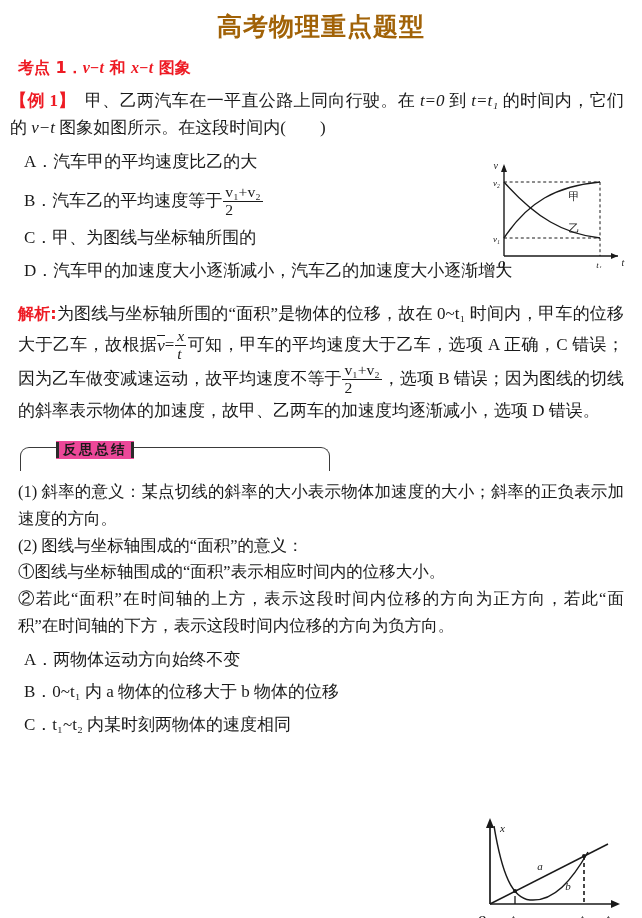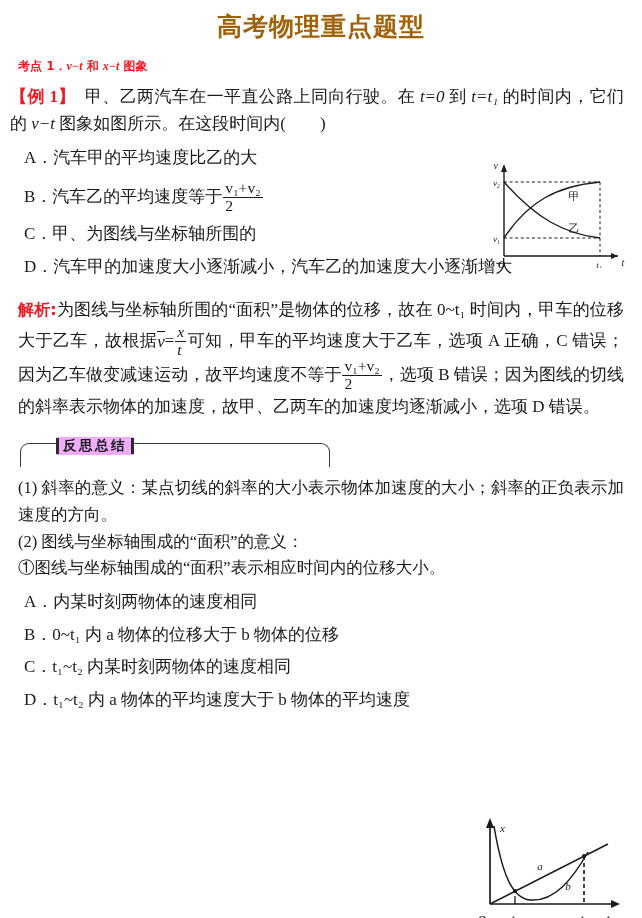--- a/index.html
+++ b/index.html
@@ -29,21 +29,21 @@
     font-weight: bold;
     font-size: 25px;
     letter-spacing: 1px;
     margin: 12px 0 0 0;
     line-height: 1.2;
   }
   
   .kaodian {
     color: #ee1b24;
     font-weight: bold;
-    font-size: 12px;
+    font-size: 16px;
     margin: 16px 0 0 18px;
     font-family: "DejaVu Sans", "Liberation Sans", sans-serif;
   }
   .kaodian .math {
     font-family: "Liberation Serif", serif;
     font-style: italic;
     font-weight: bold;
   }
   
   .block {
@@ -115,21 +115,21 @@
     height: 24px;
     border: 1.3px solid #3a3a3a;
     border-bottom: none;
     border-radius: 9px 9px 0 0;
     box-sizing: border-box;
   }
   .reflect-title {
     position: absolute;
     left: 36px;
     top: 0px;
-    background: #f0abfc;
+    background: #ec4899;
     padding: 0 7px;
     font-family: "DejaVu Sans", "Liberation Sans", sans-serif;
     font-weight: bold;
     font-size: 13.5px;
     letter-spacing: 2.5px;
     color: #1a1a1a;
     white-space: nowrap;
   }
   .reflect-title::before,
   .reflect-title::after {
@@ -218,27 +218,27 @@
 
   <div class="reflect-wrap">
     <div class="reflect-frame"></div>
     <div class="reflect-title">反思总结</div>
   </div>
 
   <div class="summary">
     <p>(1) 斜率的意义：某点切线的斜率的大小表示物体加速度的大小；斜率的正负表示加速度的方向。</p>
     <p>(2) 图线与坐标轴围成的“面积”的意义：</p>
     <p>①图线与坐标轴围成的“面积”表示相应时间内的位移大小。</p>
-  </div>
-
-
-  <div class="opt">A．内某时刻两物体的速度相同</div>
+    <p>②若此“面积”在时间轴的上方，表示这段时间内位移的方向为正方向，若此“面积”在时间轴的下方，表示这段时间内位移的方向为负方向。</p>
+  </div>
+
+
+  <div class="opt">A．两物体运动方向始终不变</div>
   <div class="opt">B．0~t₁ 内 a 物体的位移大于 b 物体的位移</div>
   <div class="opt">C．t₁~t₂ 内某时刻两物体的速度相同</div>
-  <div class="opt">D．t₁~t₂ 内 a 物体的平均速度大于 b 物体的平均速度</div>
 
   <div class="fig" id="figure-xt">
     <svg width="168" height="118" viewBox="0 0 168 118">
 
       <line x1="22" y1="96" x2="150" y2="96" stroke="#1a1a1a" stroke-width="1.7"></line>
       <polygon points="152,96 143,92 143,100" fill="#1a1a1a"></polygon>
       <line x1="22" y1="96" x2="22" y2="14" stroke="#1a1a1a" stroke-width="1.7"></line>
       <polygon points="22,10 18,20 26,20" fill="#1a1a1a"></polygon>
 
       <line x1="22" y1="96" x2="140" y2="36" stroke="#1a1a1a" stroke-width="1.5"></line>

